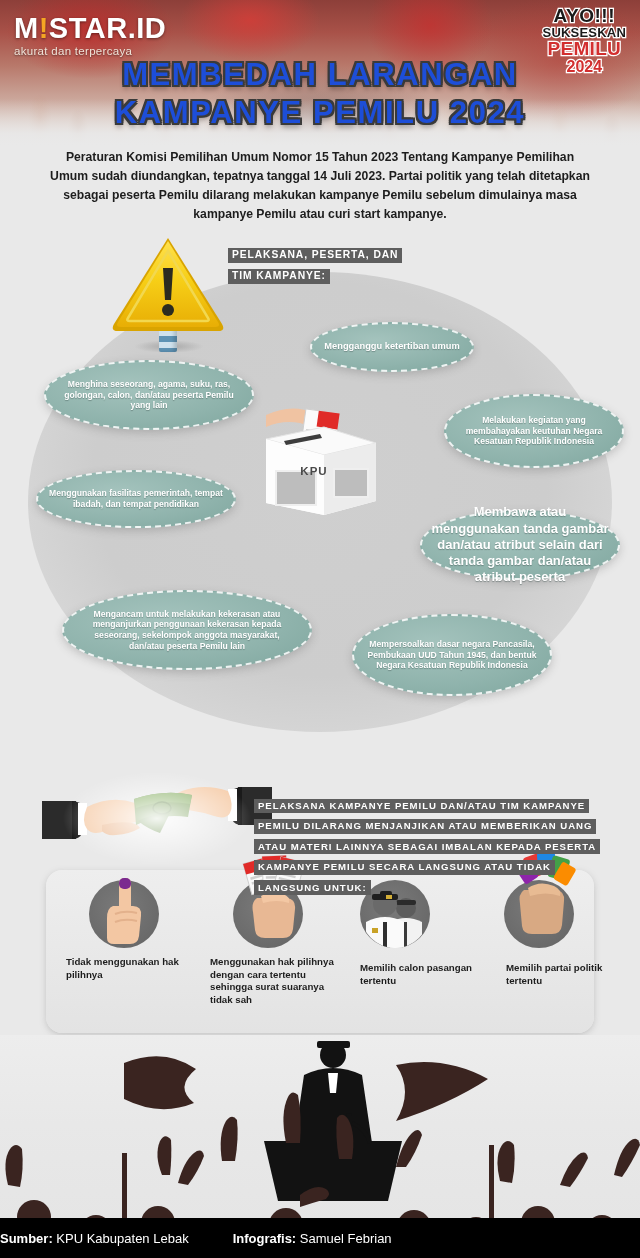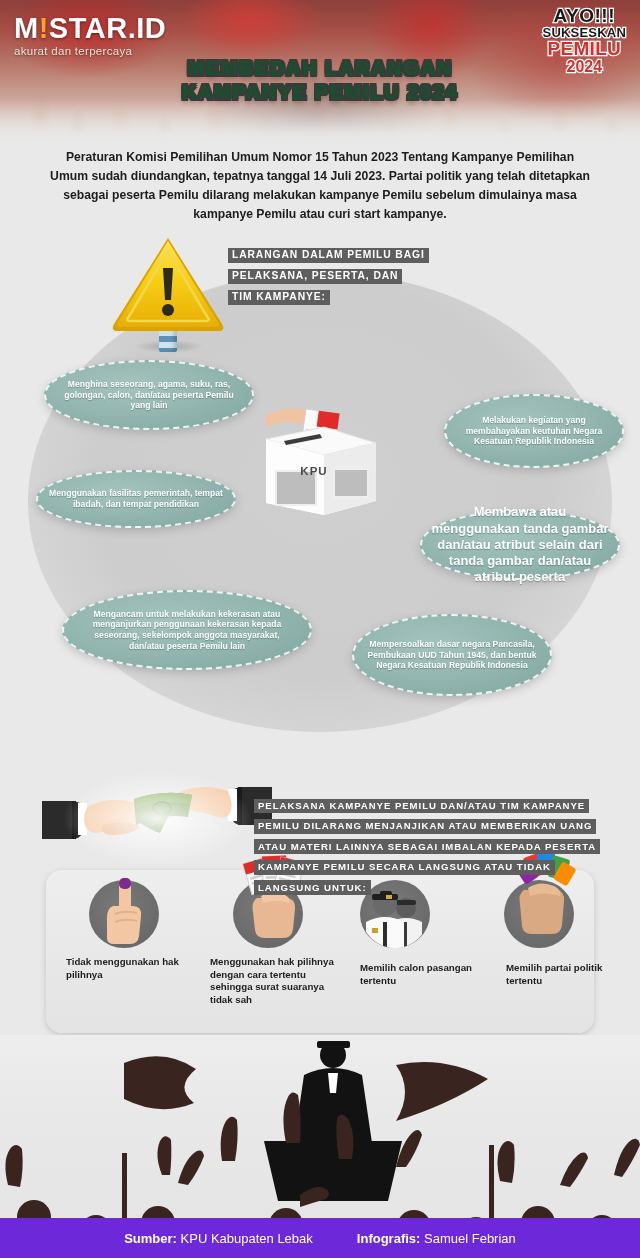--- a/index.html
+++ b/index.html
@@ -58,22 +58,22 @@
     -webkit-text-stroke:2.5px #fff;paint-order:stroke fill;}
   .ayo-2{font-size:13px;font-weight:bold;color:#1a1a1a;letter-spacing:.2px;margin-top:1px;
     -webkit-text-stroke:2.5px #fff;paint-order:stroke fill;}
   .ayo-3{font-size:19px;font-weight:bold;color:#d32f2f;letter-spacing:.3px;margin-top:0;
     -webkit-text-stroke:2.5px #fff;paint-order:stroke fill;}
   .ayo-4{font-size:16px;font-weight:bold;color:#d32f2f;margin-top:1px;
     -webkit-text-stroke:2.5px #fff;paint-order:stroke fill;}
 
   .maintitle{
     position:absolute;left:0;top:56px;width:640px;text-align:center;z-index:5;
-    font-size:20px;font-weight:bold;line-height:1.22;letter-spacing:1.6px;
-    color:#14532d;
+    font-size:31px;font-weight:bold;line-height:1.22;letter-spacing:1.6px;
+    color:#1d4ed8;
     text-shadow:
       -2px -2px 0 #3a3a3a, 2px -2px 0 #3a3a3a,-2px 2px 0 #3a3a3a, 2px 2px 0 #3a3a3a,
        0 -2px 0 #3a3a3a, 0 2px 0 #3a3a3a,-2px 0 0 #3a3a3a, 2px 0 0 #3a3a3a,
        0 4px 5px rgba(0,0,0,.35);
   }
   .maintitle div{white-space:nowrap;}
 
   
   .intro{
     position:absolute;left:50px;top:148px;width:540px;text-align:center;z-index:5;
@@ -166,22 +166,22 @@
   #item-3 .circ,#item-4 .circ{margin-left:4px;}
   #item-3 .cap,#item-4 .cap{margin-top:14px;}
 
   
   .crowd{position:absolute;left:0;top:1035px;width:640px;height:223px;overflow:hidden;
     background:linear-gradient(180deg,#ededed 0%,#e8e8e8 40%,#e4e4e4 100%);}
   .crowd svg{position:absolute;left:0;bottom:0;}
 
   
   .footer{
-    position:absolute;left:0;bottom:0;width:640px;height:40px;background:#6d28d9;
-    display:flex;align-items:center;justify-content:center;gap:44px;z-index:9;
+    position:absolute;left:0;bottom:0;width:640px;height:40px;background:#000000;
+    display:flex;align-items:center;gap:44px;z-index:9;
   }
   .footer span{font-size:13px;color:#ffffff;}
   .footer b{font-weight:bold;}
 </style>
 </head>
 <body>
 
 <div id="page">
 
   <div class="header">
@@ -225,21 +225,20 @@
         </defs>
         <path d="M60 6 L114 92 Q118 99 110 99 L10 99 Q2 99 6 92 Z" fill="#d9a400"></path>
         <path d="M60 9 L110 90 Q113 95 107 95 L13 95 Q7 95 10 90 Z" fill="url(#ytri)"></path>
         <path d="M60 19 L100 86 Q102 89 98 89 L22 89 Q18 89 20 86 Z" fill="none" stroke="#f2d84f" stroke-width="2.5"></path>
         <path d="M55 36 L65 36 L63 68 L57 68 Z" fill="#2b2b20"></path>
         <circle cx="60" cy="78" r="6" fill="#2b2b20"></circle>
       </svg>
     </div>
 
     <div class="banner1">
-      <div><span>LARANGAN DALAM PEMILU BAGI</span></div>
       <div><span>PELAKSANA, PESERTA, DAN</span></div>
       <div><span>TIM KAMPANYE:</span></div>
     </div>
 
     <div class="ballot">
       <svg width="130" height="120" viewBox="0 0 130 120">
 
         <path d="M8 18 q26 -12 48 -2 q10 5 14 12 l-10 8 q-8 -8 -18 -10 q-18 -3 -34 4 Z" fill="#f0c3a2"></path>
         <path d="M56 16 q14 2 20 12 q4 7 2 12 l-12 2 q0 -8 -6 -14 q-4 -5 -10 -7 Z" fill="#e8b894"></path>
 
@@ -257,20 +256,21 @@
         <path d="M8 42 L66 58 L66 118 L8 106 Z" fill="#fdfdfd"></path>
 
         <path d="M26 44 L62 37 L64 41 L28 48 Z" fill="#3d3d3d"></path>
 
         <rect x="18" y="74" width="40" height="34" fill="#bdbdbd" stroke="#efefef" stroke-width="2"></rect>
         <rect x="76" y="72" width="34" height="28" fill="#bdbdbd" stroke="#efefef" stroke-width="2"></rect>
       </svg>
       <div class="kpu-label">KPU</div>
     </div>
 
+    <div class="bub" id="bub-ketertiban">Mengganggu ketertiban umum</div>
     <div class="bub" id="bub-menghina">Menghina seseorang, agama, suku, ras, golongan, calon, dan/atau peserta Pemilu yang lain</div>
     <div class="bub" id="bub-kegiatan">Melakukan kegiatan yang membahayakan keutuhan Negara Kesatuan Republik Indonesia</div>
     <div class="bub" id="bub-fasilitas">Menggunakan fasilitas pemerintah, tempat ibadah, dan tempat pendidikan</div>
     <div class="bub" id="bub-atribut">Membawa atau menggunakan tanda gambar dan/atau atribut selain dari tanda gambar dan/atau atribut peserta</div>
     <div class="bub" id="bub-kekerasan">Mengancam untuk melakukan kekerasan atau menganjurkan penggunaan kekerasan kepada seseorang, sekelompok anggota masyarakat, dan/atau peserta Pemilu lain</div>
     <div class="bub" id="bub-pancasila">Mempersoalkan dasar negara Pancasila, Pembukaan UUD Tahun 1945, dan bentuk Negara Kesatuan Republik Indonesia</div>
   </div>
 
   <div class="sec2">
     <div class="money">

